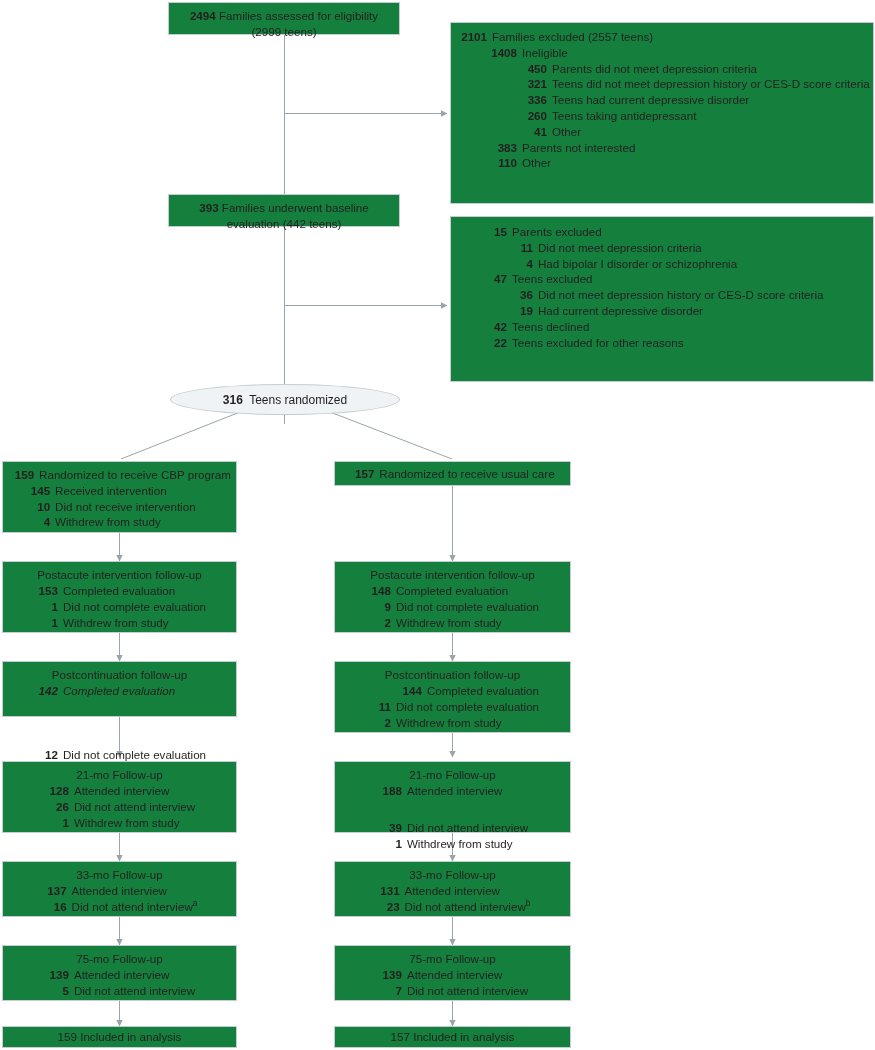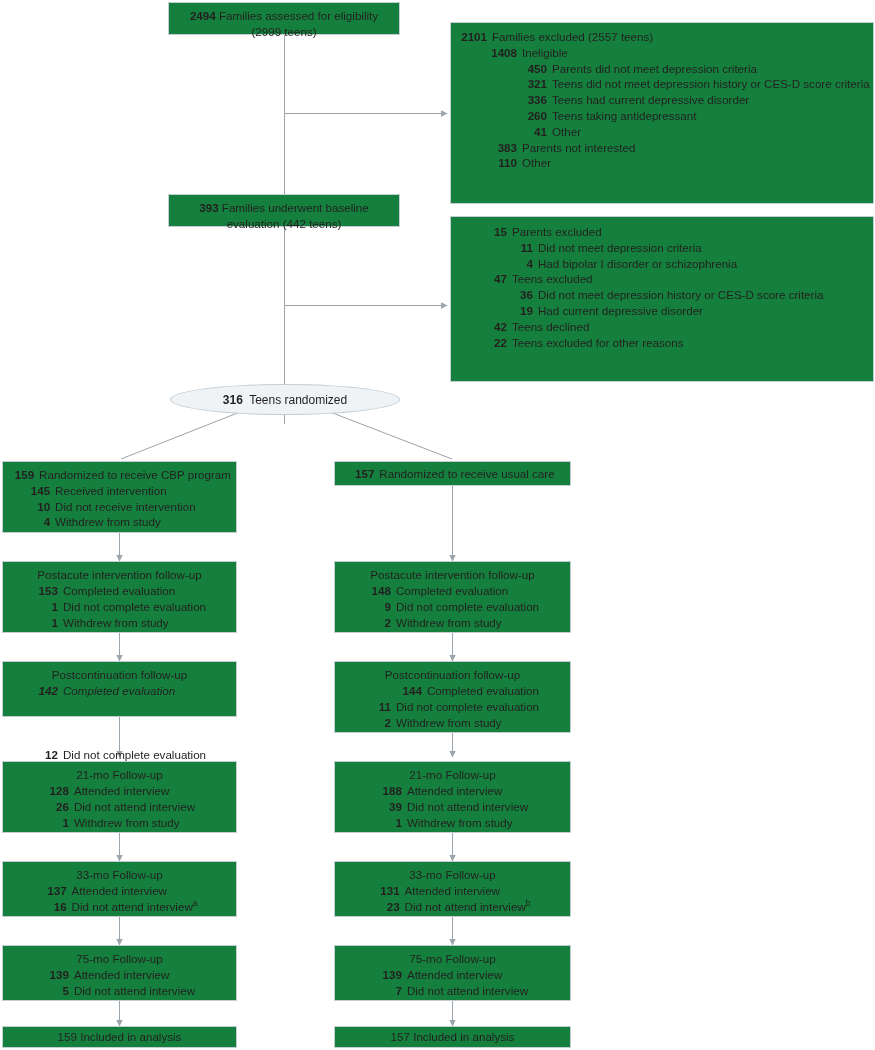--- a/index.html
+++ b/index.html
@@ -393,21 +393,21 @@
 
   <div class="box" style="left:334px; top:761px; width:237px; height:72px;">
     <div class="hdr">21-mo Follow-up</div>
     <div class="rows-center">
         <div class="inner" id="R2">
           <div class="row" style="padding-left: 0px;">
             <span class="n" style="width: 25px;">188</span>
             <span class="lbl">Attended interview</span>
           </div>
           <div class="row" style="padding-left: 0px;">
-            <span class="n" style="width: 25px;">39</span>
+            <span class="n" style="width: 25px; margin-top: 21px;">39</span>
             <span class="lbl">Did not attend interview</span>
           </div>
           <div class="row" style="padding-left: 0px;">
             <span class="n" style="width: 25px;">1</span>
             <span class="lbl">Withdrew from study</span>
           </div>
         </div>
       </div>
   </div>
 

